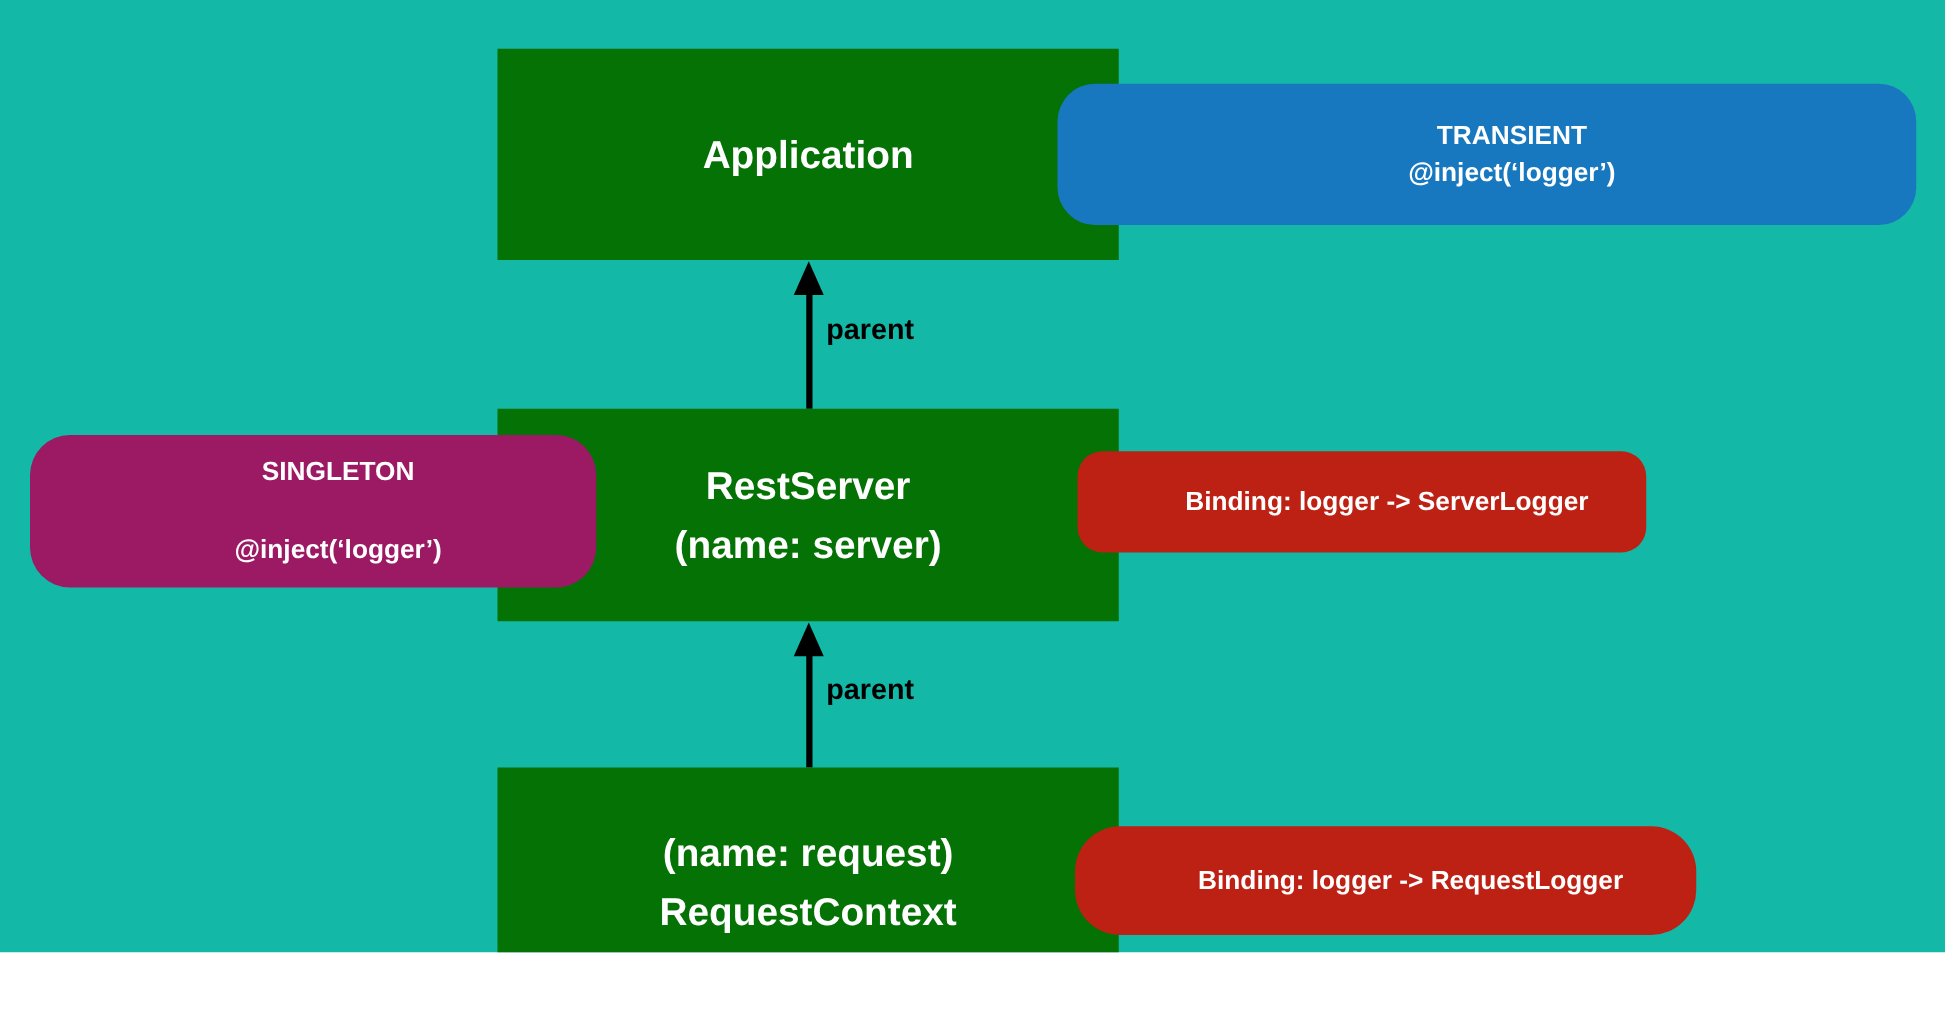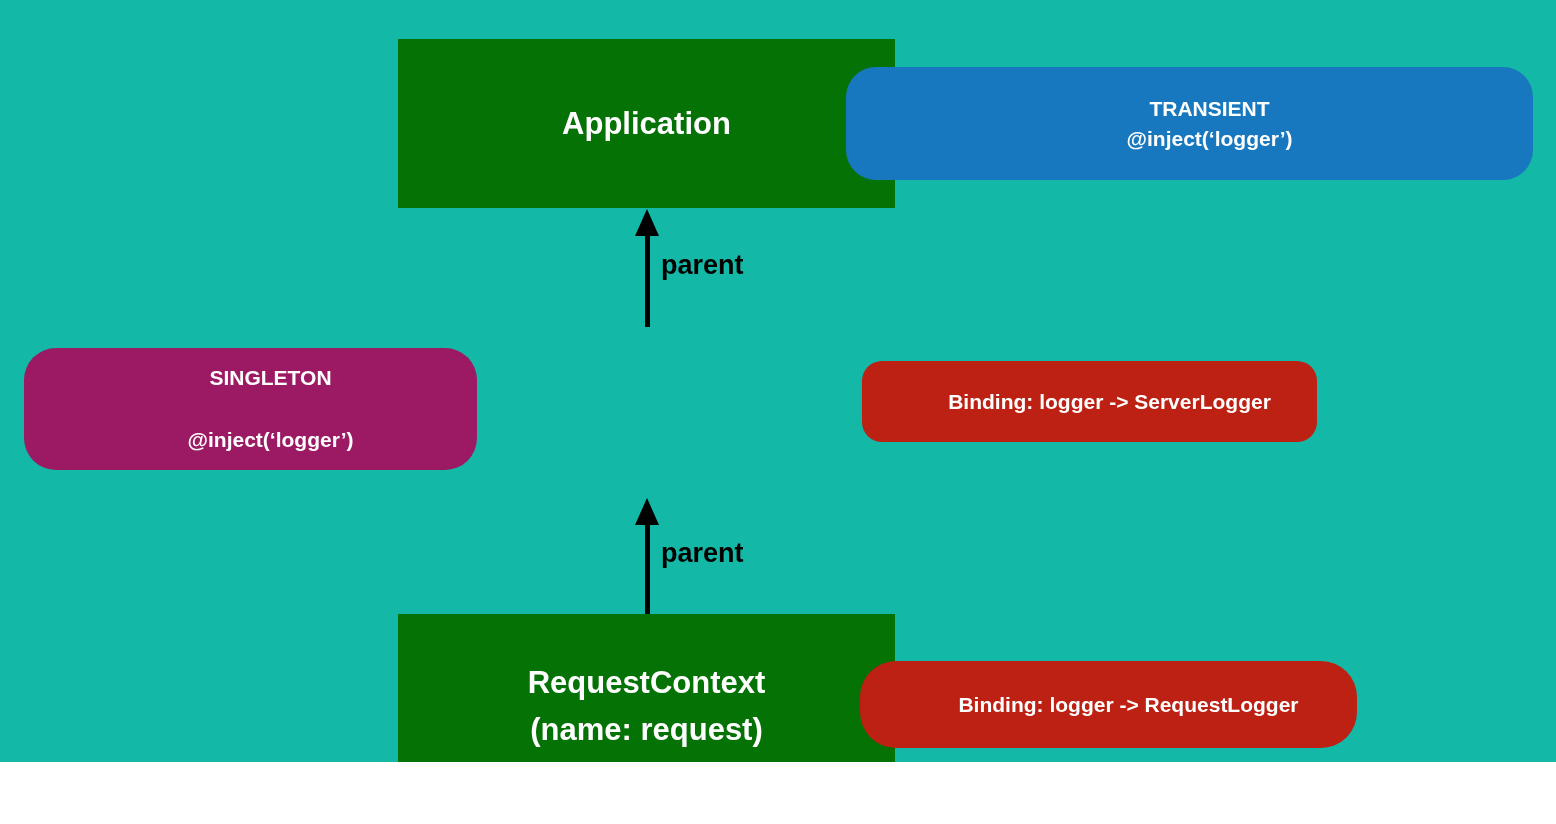--- a/index.html
+++ b/index.html
@@ -91,21 +91,21 @@
     border-right: 12px solid transparent;
     border-bottom: 27px solid #000000;
   }
   .arrow.arrow-1 { left: 635px; top: 209px; height: 118px; }
   .arrow.arrow-2 { left: 635px; top: 498px; height: 116px; }
 
   .parent-label {
     position: absolute;
     color: #000000;
     font-weight: bold;
-    font-size: 27px;
+    font-size: 23px;
     z-index: 1;
     white-space: nowrap;
   }
   .parent-label.label-1 { left: 661px; top: 250px; }
   .parent-label.label-2 { left: 661px; top: 538px; }
 </style>
 </head>
 <body>
 
 <div class="canvas">
@@ -118,38 +118,42 @@
     <div>TRANSIENT</div>
     <div>@inject(‘logger’)</div>
   </div>
 
   <div class="arrow arrow-1">
     <div class="head"></div>
     <div class="shaft"></div>
   </div>
   <div class="parent-label label-1">parent</div>
 
+  <div class="context-box restserver">
+    <div>RestServer</div>
+    <div>(name: server)</div>
+  </div>
 
   <div class="badge singleton">
     <div>SINGLETON</div>
     <div>@inject(‘logger’)</div>
   </div>
 
   <div class="badge server-logger">
     <div>Binding: logger -&gt; ServerLogger</div>
   </div>
 
   <div class="arrow arrow-2">
     <div class="head"></div>
     <div class="shaft"></div>
   </div>
   <div class="parent-label label-2">parent</div>
 
   <div class="context-box requestcontext">
+    <div>(name: request)</div>
     <div>RequestContext</div>
-    <div>(name: request)</div>
   </div>
 
   <div class="badge request-logger">
     <div>Binding: logger -&gt; RequestLogger</div>
   </div>
 
 </div>
 
 </body></html>

